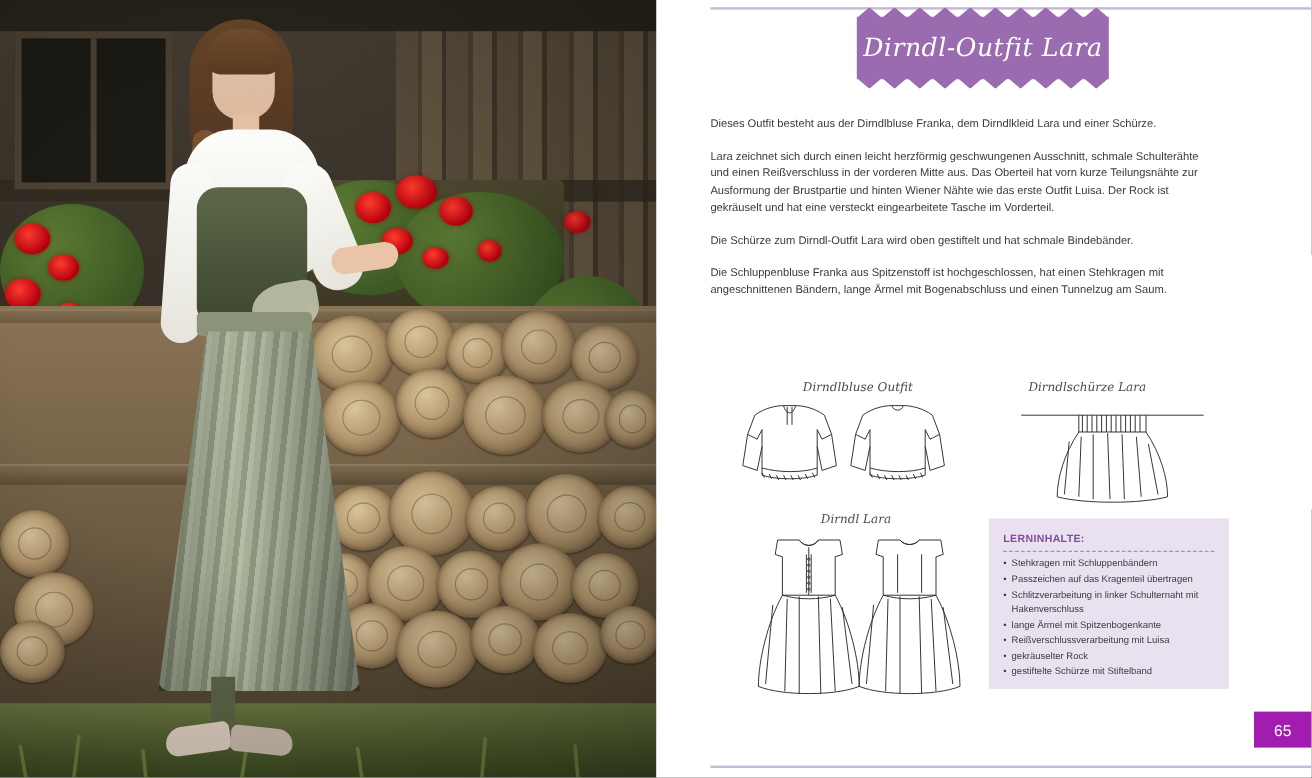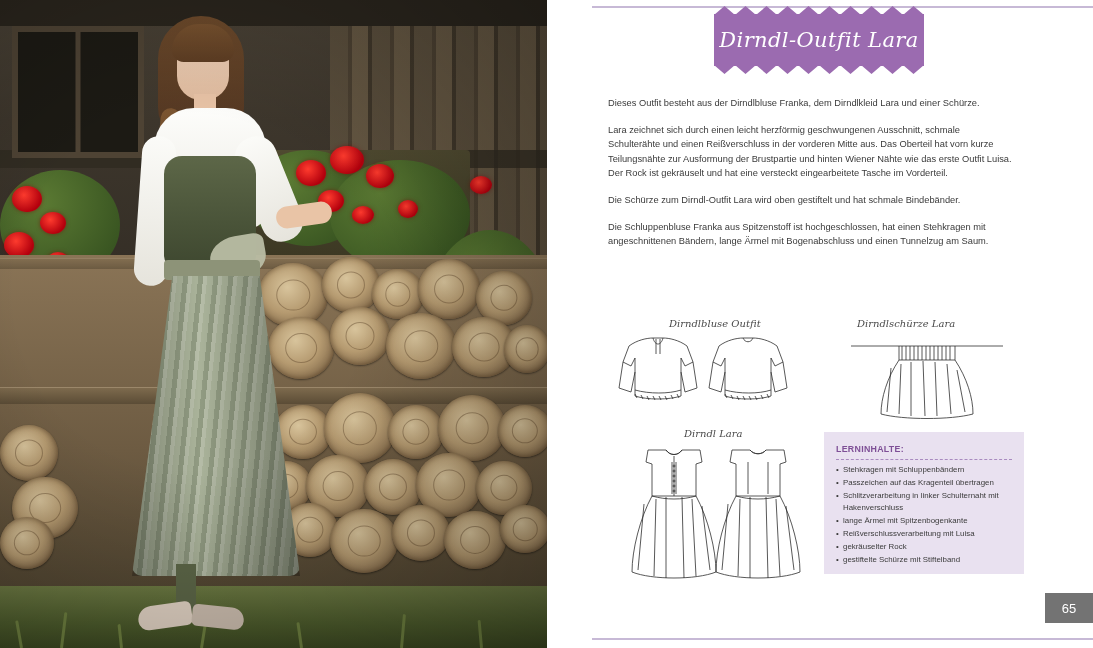--- a/index.html
+++ b/index.html
@@ -279,21 +279,21 @@
     z-index: 2;
   }
 
   .body-copy {
     position: absolute;
     left: 45px; top: 96px; width: 420px;
     color: #3a3a3a;
     font-size: 9.3px;
     line-height: 14.6px;
   }
-  .body-copy p { margin: 0 0 12px 16px; }
+  .body-copy p { margin: 0 0 12px 0; }
 
   .section-head {
     position: absolute;
     left: 45px; top: 289px;
     font-size: 9.6px;
     font-weight: bold;
     letter-spacing: .3px;
     color: #8f5fa6;
   }
   .section-head .grey { color: #6c6c6c; }
@@ -329,21 +329,21 @@
   }
   .lern-list li { margin-bottom: 1.5px; padding-left: 7px; position: relative; }
   .lern-list li:before {
     content: "•"; position: absolute; left: 0; top: 0; color: #3b3b3b;
   }
 
   .page-tab {
     position: absolute;
     right: 0; bottom: 25px;
     width: 48px; height: 30px;
-    background: #737373;
+    background: #a21caf;
     display: flex; align-items: center; justify-content: center;
     color: #fff; font-size: 13px;
   }
   .bottom-rule {
     position: absolute;
     left: 45px; bottom: 8px; width: 501px; height: 2px;
     background: #c7b9d6;
   }
   svg { display: block; }
 </style>

